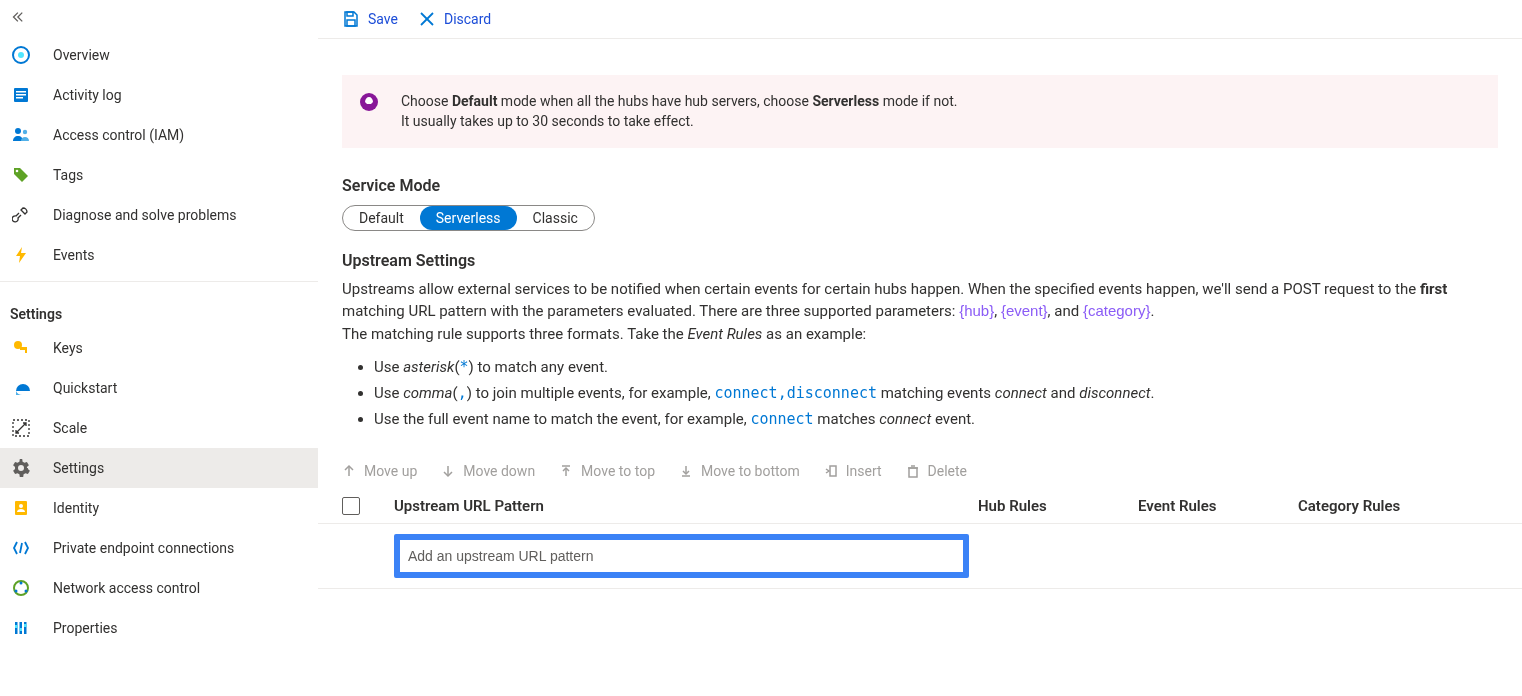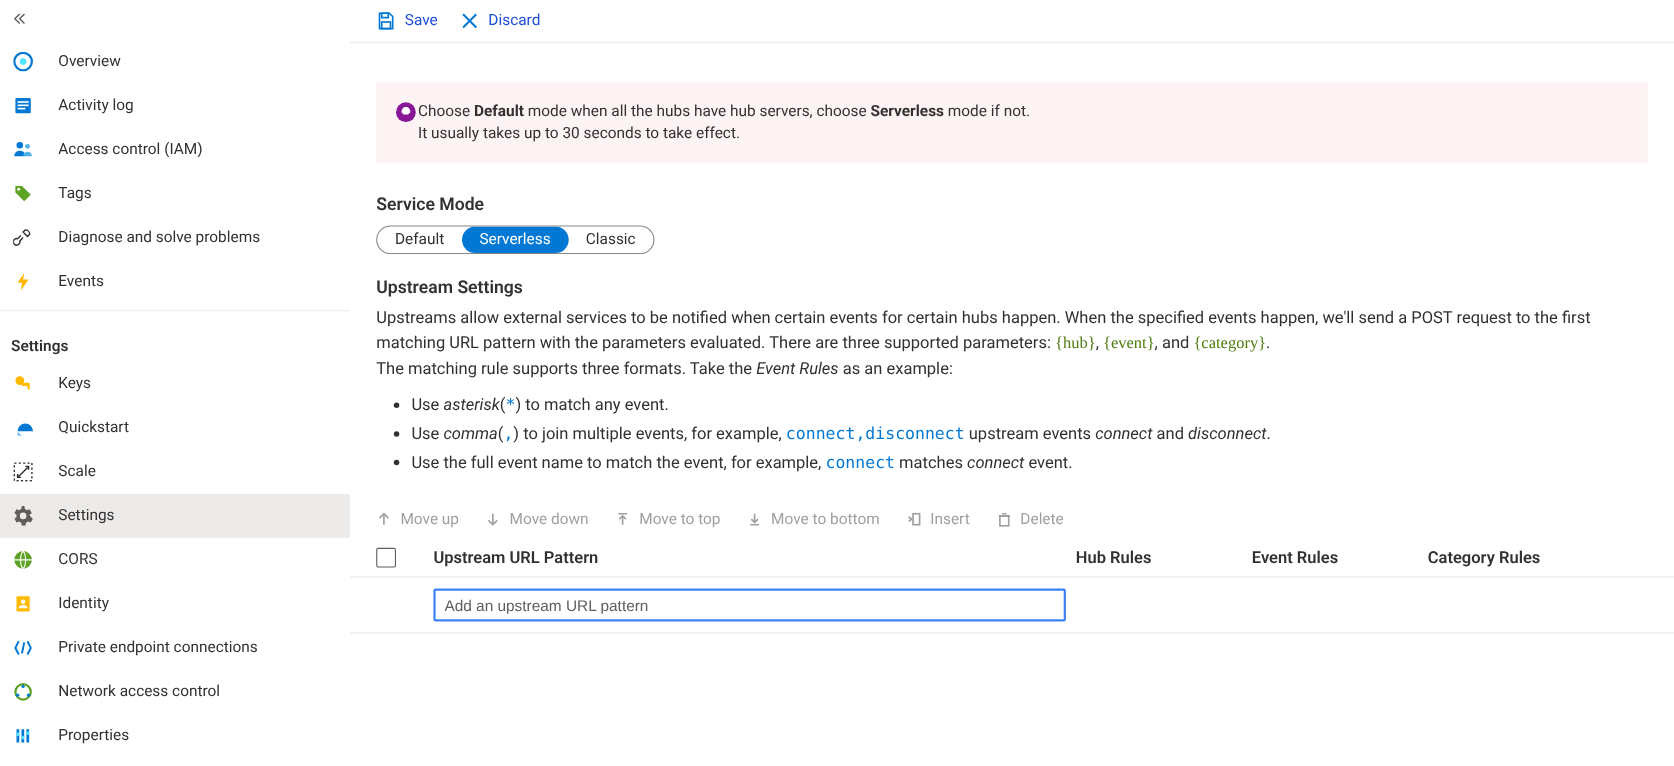--- a/index.html
+++ b/index.html
@@ -84,21 +84,21 @@
     }
     .toolbar-btn svg { color: #0078d4; }
 
     .content { padding: 24px 0 24px 0; }
     .infobar {
       margin: 12px 24px 28px 24px;
       background: #fdf3f4;
       border-left: none;
       padding: 16px 18px;
       display: flex;
-      gap: 2px;
+      gap: 23px;
       align-items: flex-start;
       font-size: 14px;
       line-height: 1.45;
       color: #323130;
     }
     .infobar .rocket {
       width: 18px; height: 18px; border-radius: 50%; background: #881798; display:flex;align-items:center;justify-content:center;flex-shrink:0;margin-top:2px;
     }
     .infobar b { font-weight: 700; }
 
@@ -128,22 +128,22 @@
     .subsection-title {
       font-weight: 600; font-size: 16px;
       padding: 0 24px; margin-bottom: 8px;
     }
     .para {
       padding: 0 24px;
       font-size: 15px;
       line-height: 1.5;
       color: #323130;
     }
-    .para .code { font-family: Liberation Serif, serif; color: #4d7c0f; }
-    .para .first { font-weight: 400; }
+    .para .code { font-family: Liberation Sans, sans-serif; color: #8b5cf6; }
+    .para .first { font-weight: 700; }
     .para em { font-style: italic; }
     .bullets { padding: 10px 24px 20px 56px; font-size: 15px; line-height:1.6; }
     .bullets li { margin-bottom: 2px; }
     .bullets .code { font-family: Consolas, monospace; color: #0078d4; }
     .bullets .sym { font-family: Consolas, monospace; color: #0078d4; }
     .bullets em { }
 
     .table-toolbar {
       display: flex;
       gap: 24px;
@@ -163,22 +163,22 @@
     .cb { width:18px; height:18px; border:1px solid #605e5c; border-radius:2px; }
     .table-row {
       display:grid;
       grid-template-columns: 52px 1fr 160px 160px 200px;
       padding: 10px 24px;
       border-bottom:1px solid #edebe9;
       align-items:center;
     }
     .url-input {
       width: 575px;
-      height: 30px;
-      border:2px solid #3b82f6;
+      height: 44px;
+      border:6px solid #3b82f6;
       border-radius:2px;
       padding: 0 8px;
       font-size:14px;
       outline:none;
     }
     .url-input::placeholder { color:#605e5c; }
   </style>
 </head>
 <body>
 
@@ -286,29 +286,20 @@
       <span class="nav-icon">
           <svg width="18" height="18" viewBox="0 0 18 18" fill="#605e5c">
             <path d="M9 6a3 3 0 1 0 0 6 3 3 0 0 0 0-6zm7 3a7 7 0 0 1-.1 1.1l2 1.6-2 3.4-2.4-.9a7 7 0 0 1-1.9 1.1l-.4 2.6H7.8l-.4-2.6a7 7 0 0 1-1.9-1.1l-2.4.9-2-3.4 2-1.6A7 7 0 0 1 3 9c0-.4 0-.8.1-1.1l-2-1.6 2-3.4 2.4.9a7 7 0 0 1 1.9-1.1L7.8.1h2.4l.4 2.6a7 7 0 0 1 1.9 1.1l2.4-.9 2 3.4-2 1.6c.1.3.1.7.1 1.1z"></path>
           </svg>
         </span>
       <span>Settings</span>
     </li>
     <li class="nav-item">
       <span class="nav-icon">
           <svg width="18" height="18" viewBox="0 0 18 18">
-            <circle cx="9" cy="9" r="8" fill="#5ea226"></circle>
-            <path d="M1 9h16M9 1c3 3 3 13 0 16M9 1c-3 3-3 13 0 16" stroke="#fff" stroke-width="1" fill="none"></path>
-          </svg>
-        </span>
-      <span>CORS</span>
-    </li>
-    <li class="nav-item">
-      <span class="nav-icon">
-          <svg width="18" height="18" viewBox="0 0 18 18">
             <rect x="3" y="2" width="12" height="14" rx="1" fill="#ffb900"></rect>
             <circle cx="9" cy="7" r="2" fill="#fff"></circle>
             <path d="M5 13c0-2 2-3 4-3s4 1 4 3z" fill="#fff"></path>
           </svg>
         </span>
       <span>Identity</span>
     </li>
     <li class="nav-item">
       <span class="nav-icon">
           <svg width="18" height="18" viewBox="0 0 18 18" fill="none" stroke="#0078d4" stroke-width="1.8">
@@ -385,21 +376,21 @@
       <div class="pill">Classic</div>
     </div>
 
     <div class="subsection-title">Upstream Settings</div>
     <div class="para">
       <span>Upstreams allow external services to be notified when certain events for certain hubs happen. When the specified events happen, we'll send a POST request to the </span><span class="first">first</span><span> matching URL pattern with the parameters evaluated. There are three supported parameters: </span><span class="code">{hub}</span>, <span class="code">{event}</span>, and <span class="code">{category}</span>.<br>
       <span>The matching rule supports three formats. Take the </span><em>Event Rules</em><span> as an example:</span>
     </div>
     <ul class="bullets">
       <li><span>Use </span><em>asterisk</em>(<span class="sym">*</span>)<span> to match any event.</span></li>
-      <li><span>Use </span><em>comma</em>(<span class="sym">,</span>)<span> to join multiple events, for example, </span><span class="code">connect,disconnect</span><span> upstream events </span><em>connect</em><span> and </span><em>disconnect</em>.</li>
+      <li><span>Use </span><em>comma</em>(<span class="sym">,</span>)<span> to join multiple events, for example, </span><span class="code">connect,disconnect</span><span> matching events </span><em>connect</em><span> and </span><em>disconnect</em>.</li>
       <li><span>Use the full event name to match the event, for example, </span><span class="code">connect</span><span> matches </span><em>connect</em><span> event.</span></li>
     </ul>
 
     <div class="table-toolbar">
       <div class="ttb-btn">
           <svg width="14" height="14" viewBox="0 0 14 14" fill="none" stroke="#a19f9d" stroke-width="1.5">
             <line x1="7" y1="12" x2="7" y2="2"></line>
             <polyline points="3,6 7,2 11,6"></polyline>
           </svg>
           <span>Move up</span>

